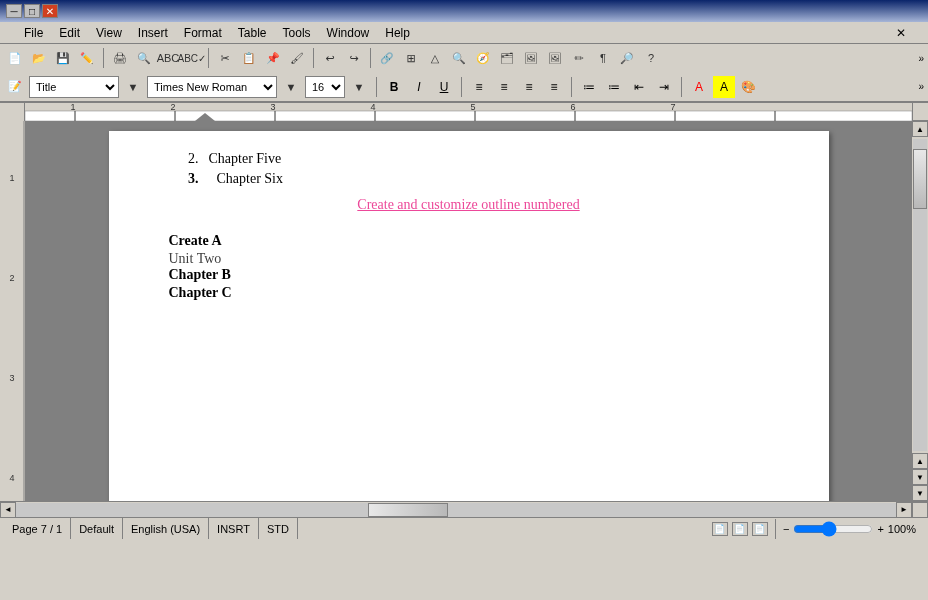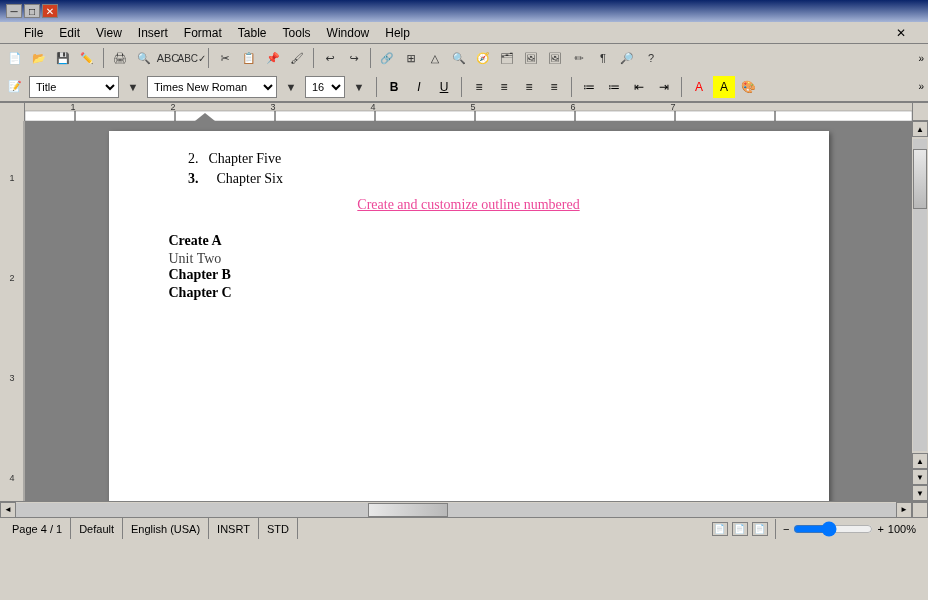--- a/index.html
+++ b/index.html
@@ -424,21 +424,21 @@
   <div class="h-scroll-btn">◄</div>
   <div class="h-scroll-track">
     <div class="h-scroll-thumb"></div>
   </div>
   <div class="h-scroll-btn">►</div>
   <div style="width:16px; height:16px; background:#d4d0c8; border:1px solid #808080;"></div>
 </div>
 
 <div class="status-bar">
   <div class="status-section">
-    <span>Page 4 / 1</span>
+    <span>Page 7 / 1</span>
   </div>
   <div class="status-section">
     <span>Default</span>
   </div>
   <div class="status-section">
     <span>English (USA)</span>
   </div>
   <div class="status-section">
     <span>INSRT</span>
   </div>

